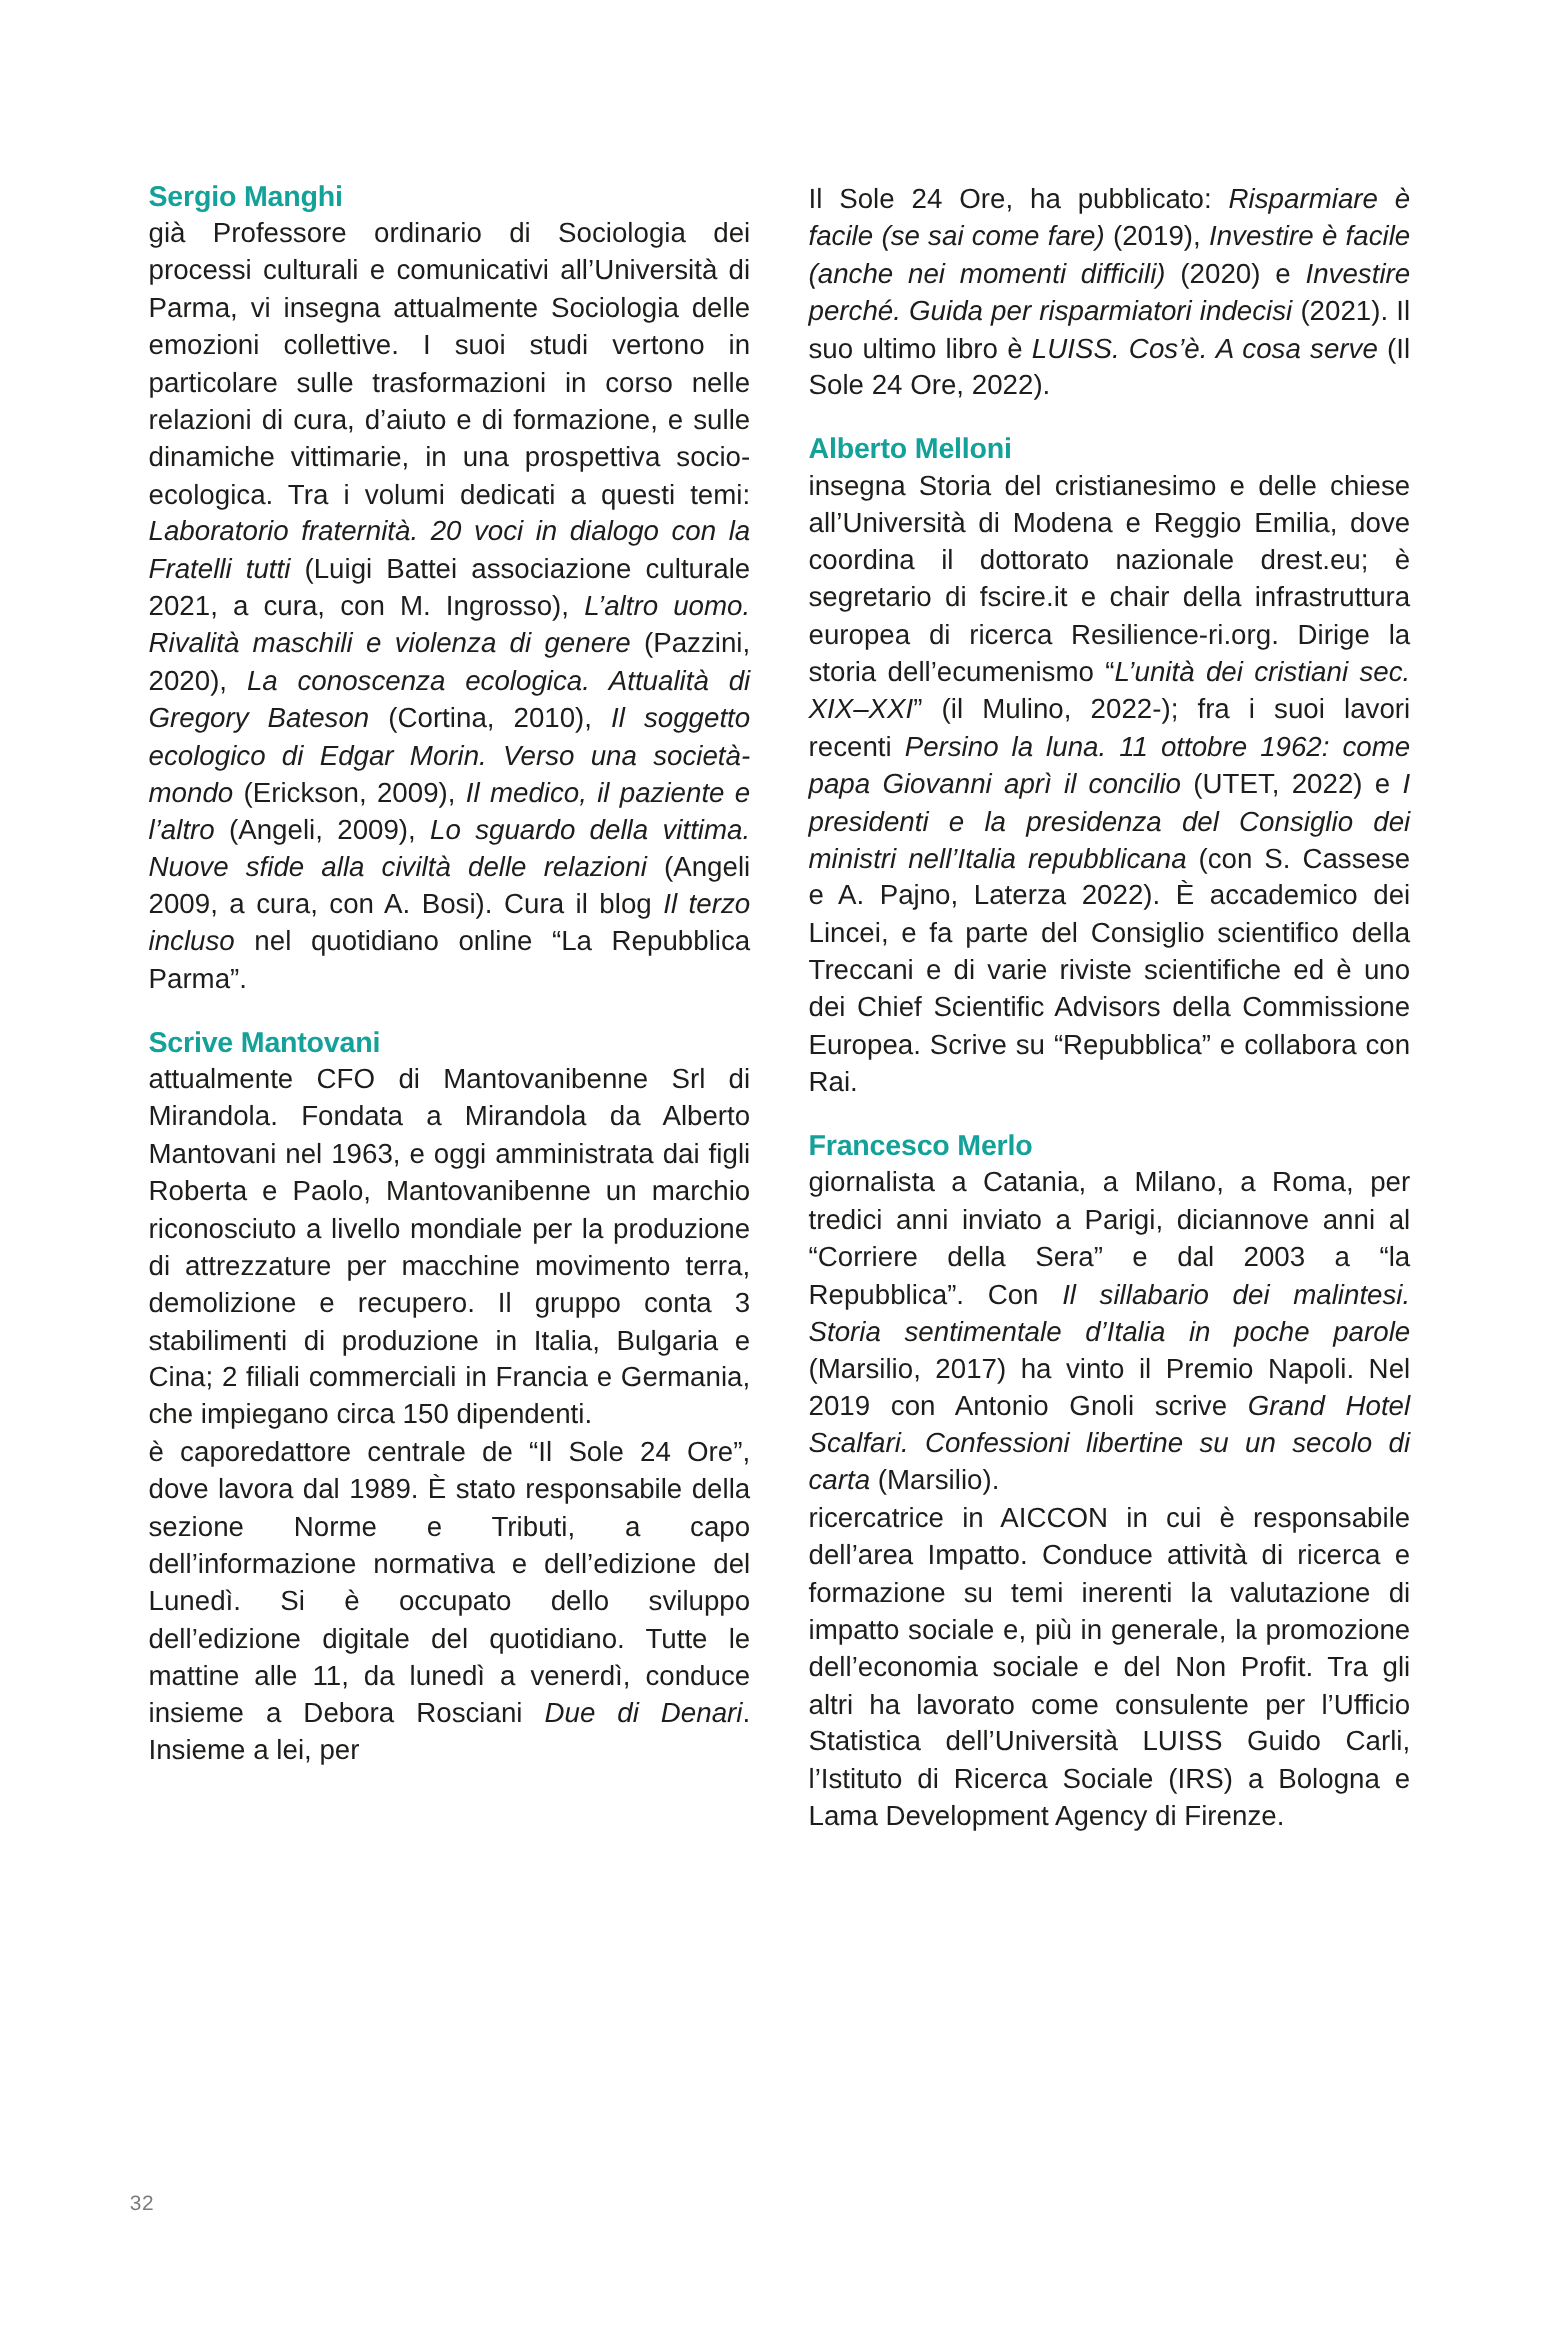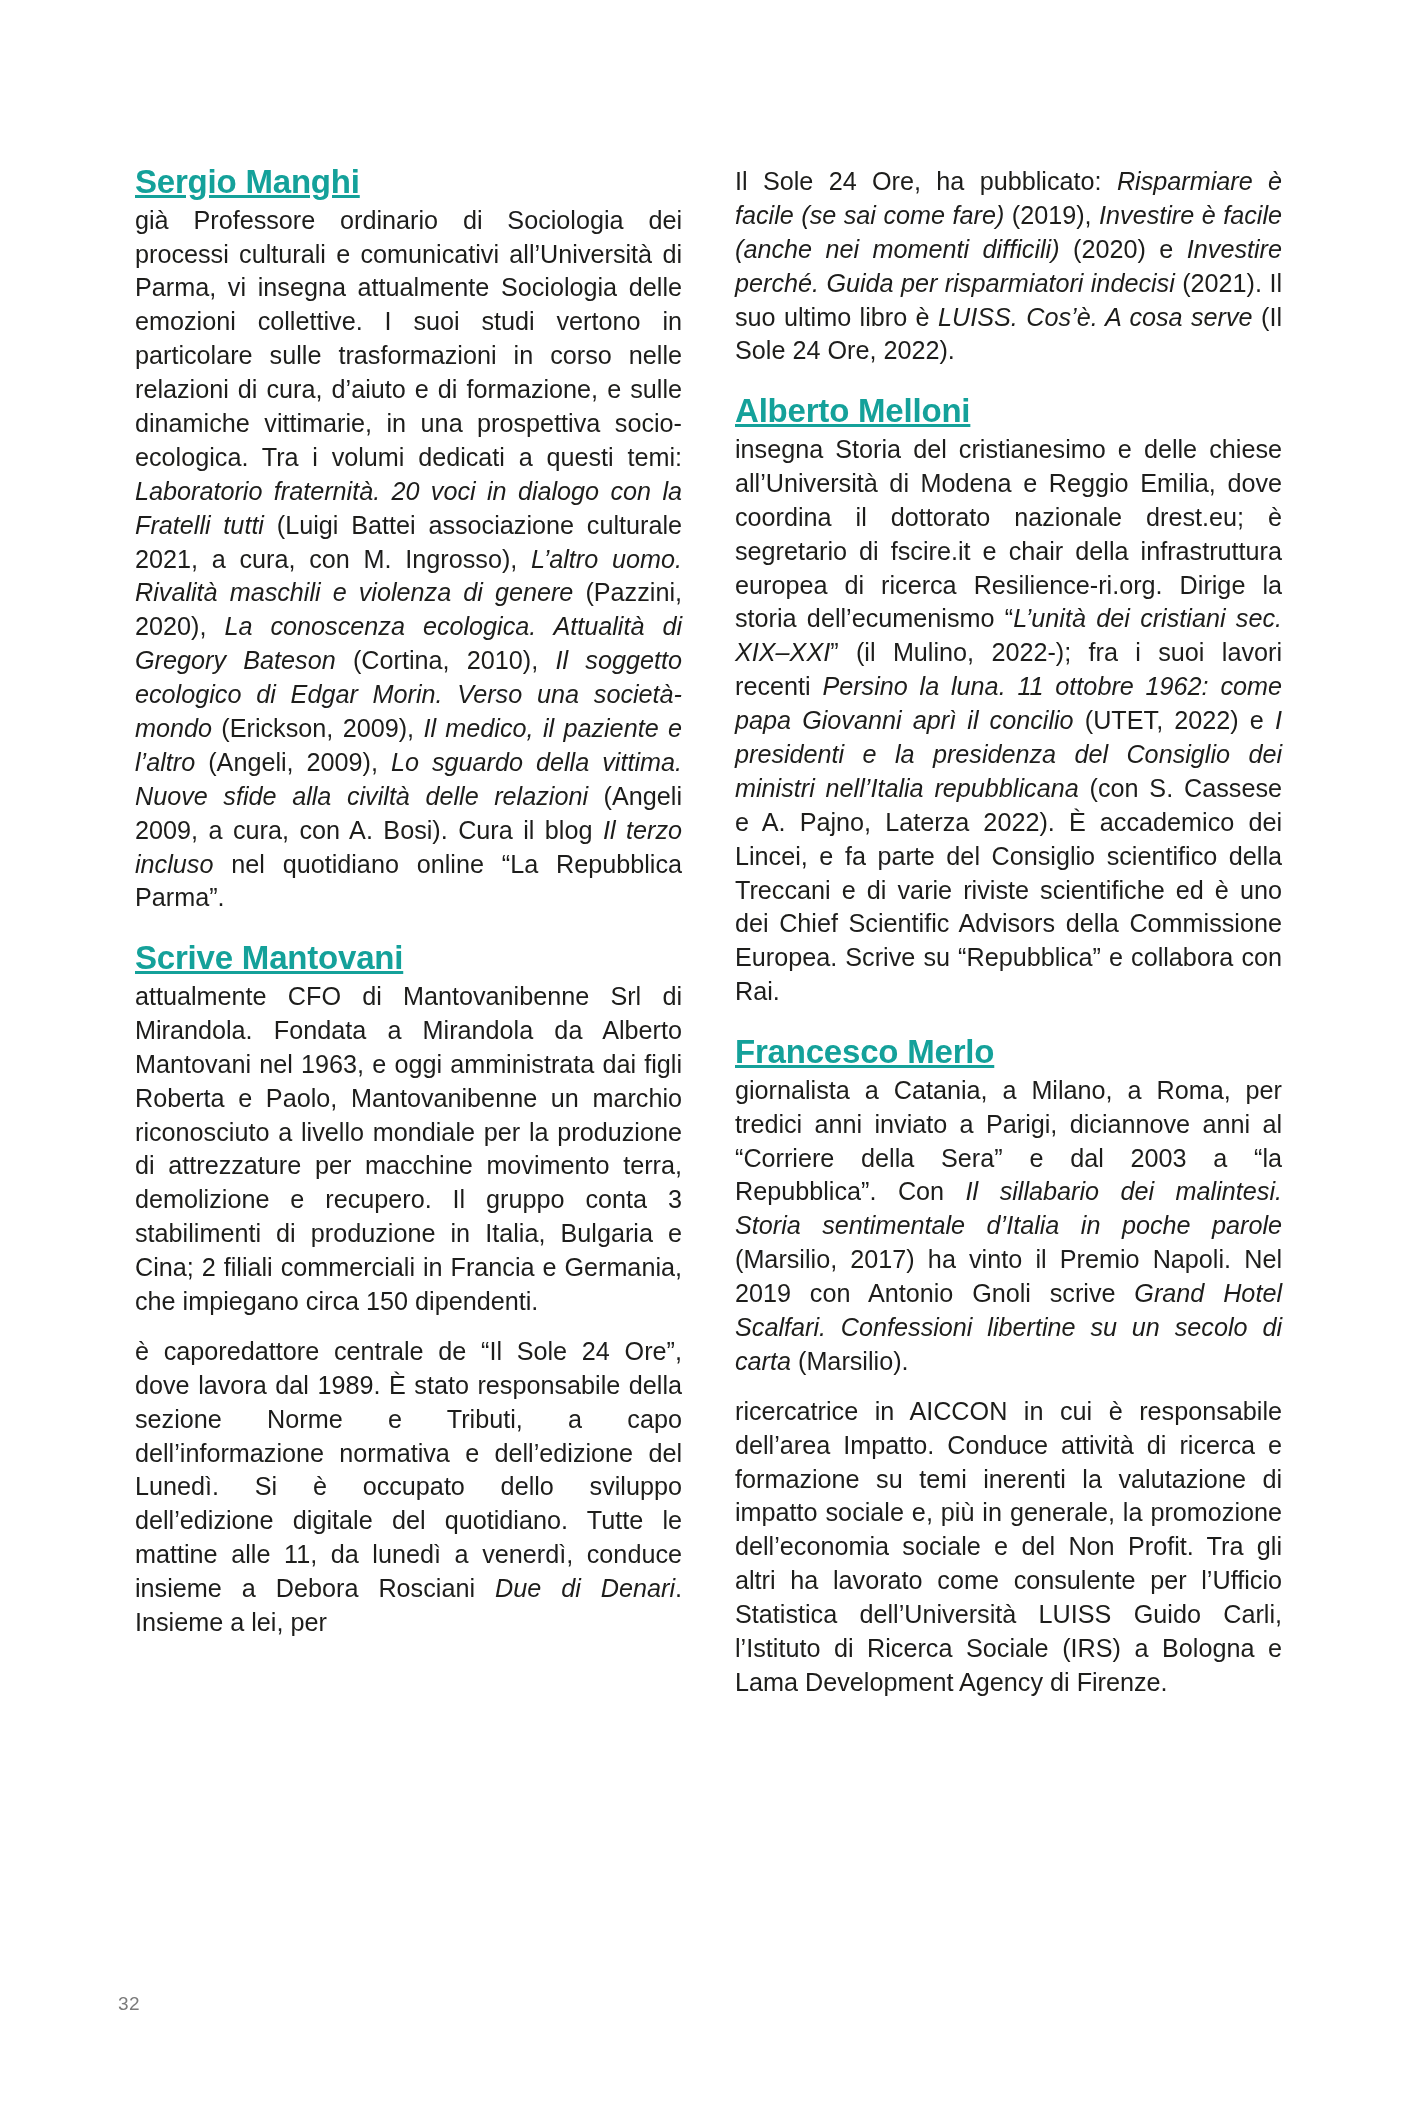--- a/index.html
+++ b/index.html
@@ -31,27 +31,26 @@
     width: 1148px;
     display: flex;
     gap: 53px;
   }
 
   .col {
     width: 547px;
   }
 
   .bio-name {
-    font-size: 33px;
+    font-size: 26px;
     font-weight: bold;
     color: #14a19a;
     letter-spacing: -0.2px;
     line-height: 1.05;
     margin: 0 0 4px 0;
-    text-decoration: underline;
   }
 
   .bio-name.spaced {
     margin-top: 26px;
   }
 
   .bio-body {
     font-size: 25.2px;
     line-height: 1.345;
     text-align: justify;
@@ -77,21 +76,21 @@
   .page-number {
     position: absolute;
     left: 118px;
     top: 1993px;
     font-size: 19px;
     color: #7b7b7b;
     letter-spacing: 0.5px;
   }
 
   .block + .block {
-    margin-top: 16px;
+    margin-top: 0;
   }
 </style>
 </head>
 <body>
 
 <div class="page">
 
   <div class="columns">
 
     <div class="col">

